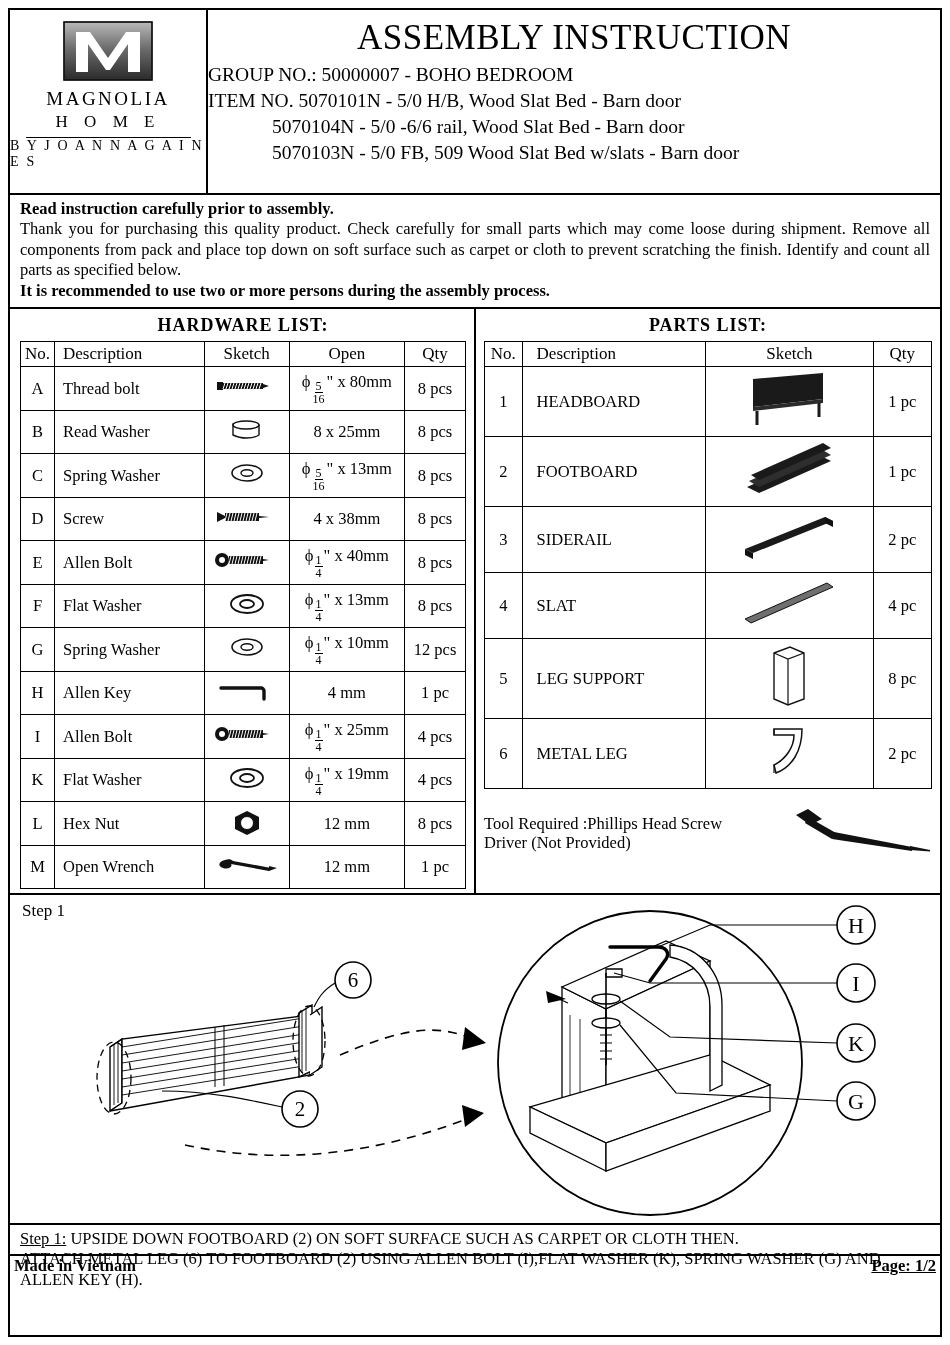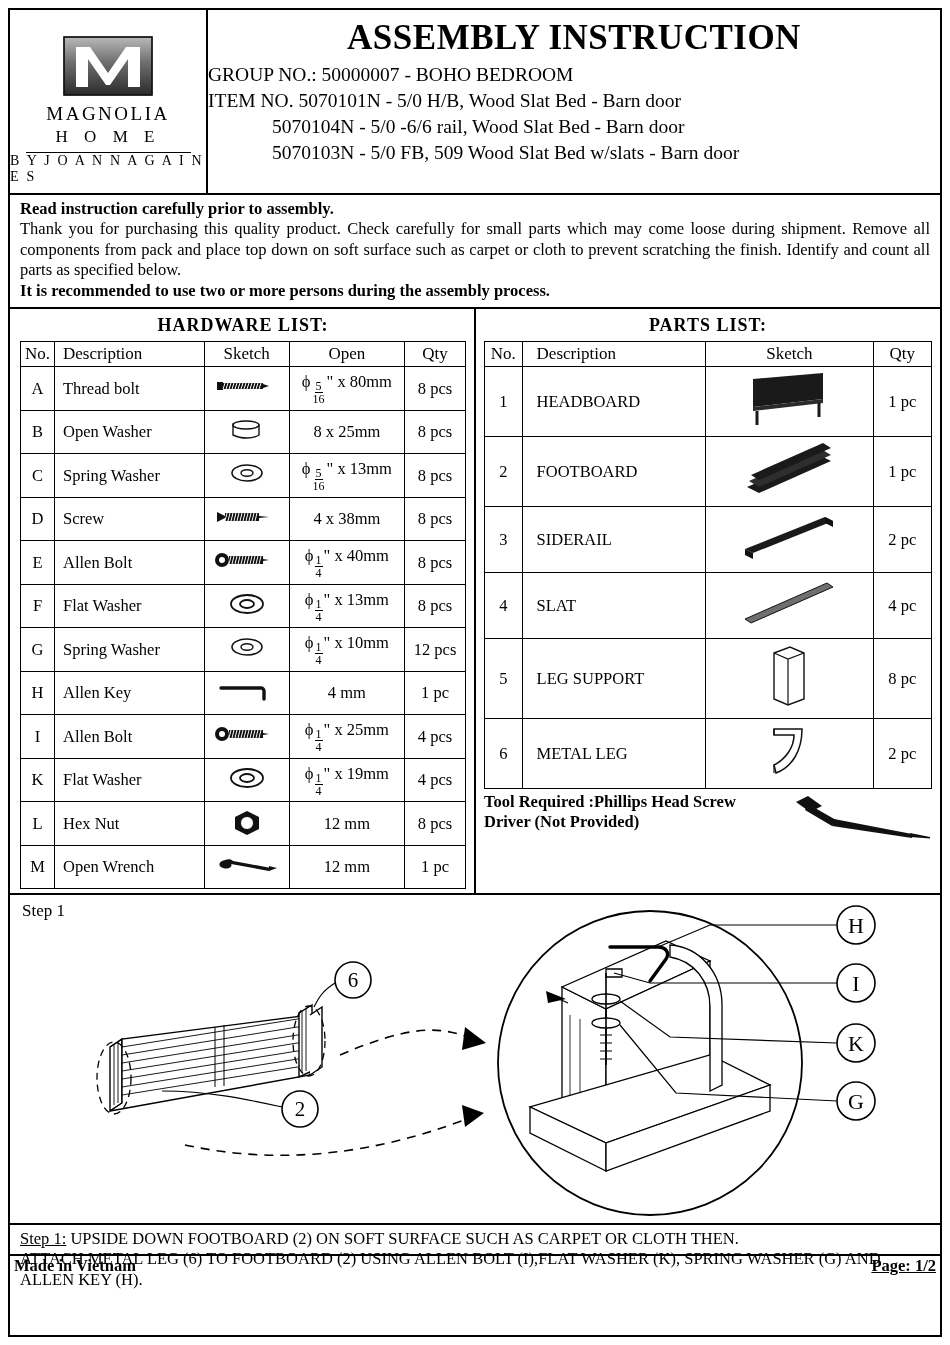--- a/index.html
+++ b/index.html
@@ -21,21 +21,21 @@
   .header {
     display: flex;
     border-bottom: 2px solid #000;
     height: 185px;
   }
   .logo-cell {
     width: 198px;
     border-right: 2px solid #000;
     display: flex; flex-direction: column;
     align-items: center; justify-content: flex-start;
-    padding-top: 25px;
+    padding-top: 10px;
   }
   .logo-m {
     width: 92px; height: 62px;
     position: relative;
   }
   .logo-m svg { display:block; }
   .logo-name {
     font-family: "Liberation Serif", serif;
     font-size: 19px; letter-spacing: 2.5px;
     margin-top: 6px; font-weight: 400;
@@ -49,21 +49,21 @@
   .logo-rule {
     width: 165px; height: 1px; background: #000; margin-top: 5px;
   }
   .header-right {
     flex: 1; padding: 4px 0 0 0;
     display: flex; flex-direction: column;
   }
   .doc-title {
     text-align: center;
     font-size: 35px;
-    font-weight: bold;
+    font-weight: normal;
     letter-spacing: 0.5px;
     margin: 4px 0 4px 0;
   }
   .hdr-line {
     font-size: 19.5px;
     line-height: 1.33;
     white-space: nowrap;
   }
   .hdr-line.indent1 { padding-left: 64px; }
   
@@ -104,23 +104,23 @@
   .hw-table td { height: 43.5px; }
   .pl-table td.no { width: 36px; }
   .pl-table td.desc, .pl-table th.desc { text-align: left; padding-left: 14px; width: 176px; }
   .pl-table td.sketch, .pl-table th.sketch { width: 160px; }
   .pl-table td.qty, .pl-table th.qty { width: 56px; }
   .pl-table td { height: 66px; }
   .frac { display: inline-flex; flex-direction: column; align-items:center; vertical-align: -3px; line-height: 1; font-size: 12px; margin: 0 1px; }
   .frac .num { border-bottom: 1px solid #000; padding: 0 1px; }
   .frac .den { padding: 0 1px; }
   .tool-row {
-    margin-top: 3px;
-    display: flex; align-items: flex-start;
-    font-size: 16.5px; line-height: 1.2; font-weight: bold;
+    margin-top: 16px;
+    display: flex; align-items: flex-end;
+    font-size: 16.5px; line-height: 1.2;
   }
   .tool-text { flex: 1; }
   .tool-ico { width: 140px; height: 48px; }
   
   .step {
     height: 100%;
     position: relative;
   }
   .step-label {
     position: absolute; left: 12px; top: 6px;
@@ -226,21 +226,21 @@
                   <path d="M54 11 l6 2 l-6 2 z" fill="#111"></path>
                 </svg></td>
               <td class="size"><span>ϕ</span><span class="frac">
                   <span class="num">5</span>
                   <span class="den">16</span>
                 </span><span>" x 80mm</span></td>
               <td class="qty">8 pcs</td>
             </tr>
             <tr>
               <td class="no">B</td>
-              <td class="desc">Open Washer</td>
+              <td class="desc">Read Washer</td>
               <td class="sketch"><svg width="76" height="26" viewBox="0 0 76 26">
                   <path d="M24 7 C32 4 44 4 50 8 L50 18 C44 22 32 22 24 18 Z" fill="#fff" stroke="#111" stroke-width="1.4"></path>
                   <ellipse cx="37" cy="8" rx="13" ry="4" fill="#fff" stroke="#111" stroke-width="1.4"></ellipse>
                 </svg></td>
               <td class="size">8 x 25mm</td>
               <td class="qty">8 pcs</td>
             </tr>
             <tr>
               <td class="no">C</td>
               <td class="desc">Spring Washer</td>

